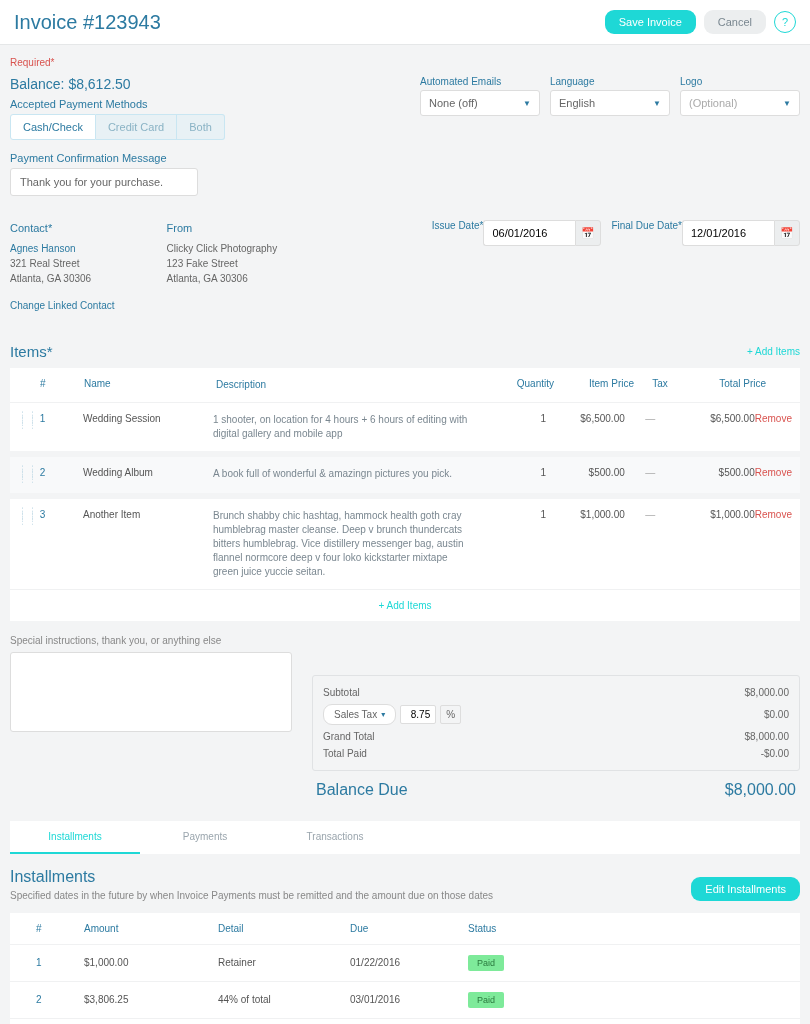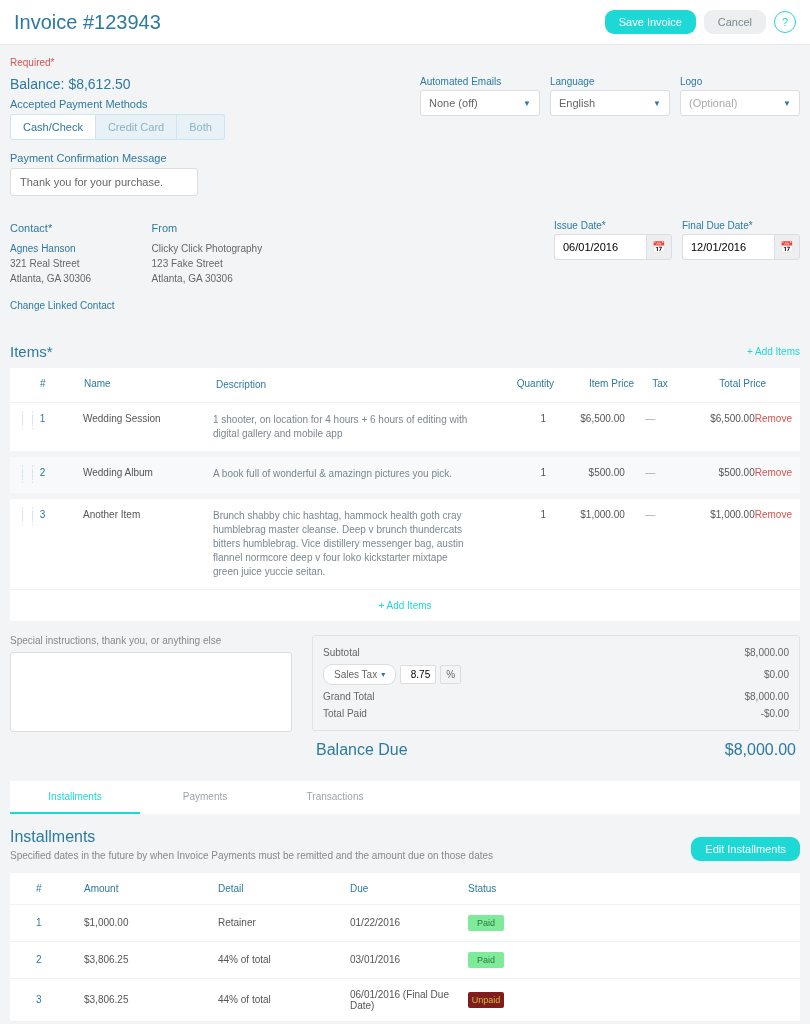--- a/index.html
+++ b/index.html
@@ -24,26 +24,26 @@
 .pay-btn:last-child { border-radius: 0 3px 3px 0; }
 .pay-btn + .pay-btn { border-left: none; }
 .selects-row { display: flex; gap: 10px; }
 .select-group { display: flex; flex-direction: column; }
 .select { background: #fff; border: 1px solid #ddd; border-radius: 3px; padding: 6px 8px; font-size: 11px; color: #666; width: 120px; display: flex; justify-content: space-between; align-items: center; cursor: pointer; }
 .select.optional { color: #aaa; }
 .caret { color: #2c7aa1; font-size: 8px; }
 .confirmation { margin-top: 12px; }
 .text-input { background: #fff; border: 1px solid #ddd; border-radius: 3px; padding: 7px 9px; font-size: 11px; width: 188px; color: #666; }
 .contact-row { display: flex; justify-content: space-between; align-items: flex-start; margin-top: 24px; }
-.contact-left { display: flex; gap: 37px; }
+.contact-left { display: flex; gap: 52px; }
 .contact-block { font-size: 10px; line-height: 1.5; color: #666; }
 .contact-block .link { color: #2c7aa1; }
 .change-link { color: #2c7aa1; font-size: 10px; margin-top: 12px; display: inline-block; }
 .date-inputs { display: flex; gap: 10px; }
-.date-group { display: flex; flex-direction: column; }
+.date-group { display: flex; }
 .date-input { display: flex; }
 .date-input input { background: #fff; border: 1px solid #ddd; border-right: none; border-radius: 3px 0 0 3px; padding: 6px 8px; font-size: 11px; width: 92px; }
 .date-btn { background: #eceeef; border: 1px solid #ddd; border-radius: 0 3px 3px 0; width: 26px; display: flex; align-items: center; justify-content: center; color: #7a8790; cursor: pointer; font-size: 11px; }
 .items-header { display: flex; justify-content: space-between; align-items: center; margin-top: 30px; }
 .items-title { color: #2c7aa1; font-size: 15px; }
 .add-link { color: #1ed8d6; font-size: 10px; cursor: pointer; }
 .items-table { background: #fff; margin-top: 8px; }
 .row { display: flex; align-items: flex-start; padding: 10px 8px; border-bottom: 1px solid #f0f1f2; font-size: 10px; }
 .row.head { color: #2c7aa1; font-weight: 500; }
 .row.alt { background: #f8f9fa; }
@@ -55,21 +55,21 @@
 .col-qty { width: 60px; text-align: right; }
 .col-price { width: 80px; text-align: right; }
 .col-tax { width: 52px; text-align: center; color: #aaa; }
 .col-total { width: 80px; text-align: right; }
 .col-remove { flex: 1; text-align: right; color: #d9534f; cursor: pointer; }
 .add-items-bottom { text-align: center; padding: 10px 0; color: #1ed8d6; font-size: 10px; cursor: pointer; }
 .bottom-section { display: flex; gap: 20px; margin-top: 14px; align-items: flex-start; }
 .notes-block { flex: 0 0 auto; }
 .notes-hint { font-size: 10px; color: #888; margin-bottom: 6px; }
 .notes-area { width: 282px; height: 80px; background: #fff; border: 1px solid #ddd; border-radius: 3px; padding: 6px; font-size: 11px; resize: none; }
-.totals-block { flex: 1; }
+.totals-block { flex: 1; margin-top: 40px; }
 .totals-box { border: 1px solid #e0e2e4; border-radius: 3px; padding: 8px 10px; font-size: 10px; color: #666; }
 .total-row { display: flex; justify-content: space-between; padding: 3px 0; align-items: center; }
 .tax-btn { background: #fff; border: 1px solid #ddd; border-radius: 9px; padding: 4px 10px; font-size: 10px; display: inline-flex; align-items: center; gap: 4px; }
 .tax-row { display: flex; justify-content: space-between; align-items: center; padding: 3px 0; }
 .tax-inputs { display: flex; align-items: center; gap: 4px; }
 .tax-val { width: 36px; text-align: right; border: 1px solid #ddd; border-radius: 2px; padding: 3px 5px; font-size: 10px; }
 .pct { border: 1px solid #ddd; border-radius: 2px; padding: 3px 5px; font-size: 10px; background: #f3f4f5; }
 .balance-due-row { display: flex; justify-content: space-between; padding: 10px 4px 0; font-size: 16px; color: #2c7aa1; }
 .tabs { display: flex; background: #fff; margin-top: 22px; }
 .tab { flex: 0 0 130px; text-align: center; padding: 10px 0; font-size: 10px; color: #9aa5ad; cursor: pointer; border-bottom: 2px solid transparent; }

